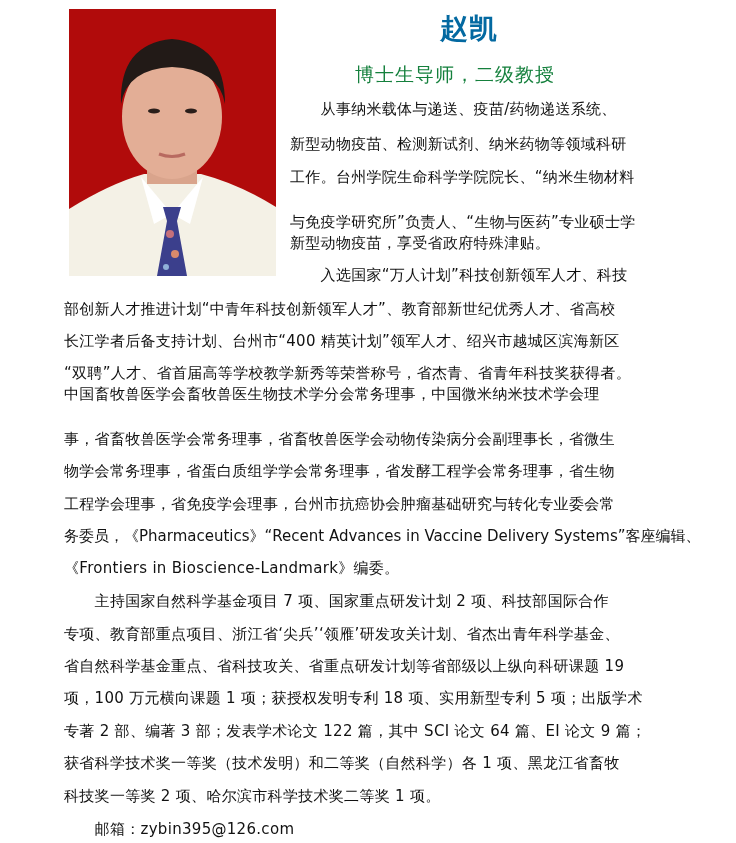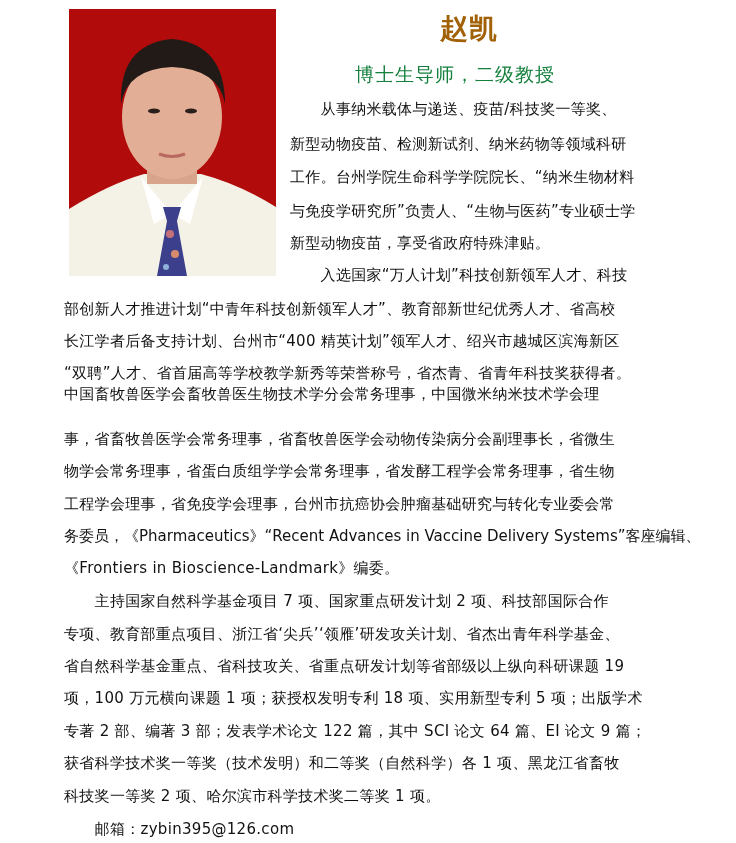--- a/index.html
+++ b/index.html
@@ -1,21 +1,21 @@
 <!DOCTYPE html>
 <html><head>
 <meta charset="utf-8">
 <style>
   html, body { margin: 0; padding: 0; background: #ffffff; }
   body { width: 736px; height: 843px; position: relative; overflow: hidden;
          font-family: "DejaVu Sans", "Liberation Serif", sans-serif; color: #111; }
   .photo { position: absolute; left: 69px; top: 9px; width: 207px; height: 267px;
            background: #b30c0c; overflow: hidden; }
   .name { position: absolute; left: 440px; top: 10px; font-size: 28px; font-weight: bold;
-          letter-spacing: 1px; color: #a16207; font-family: "DejaVu Serif", serif; }
+          letter-spacing: 1px; color: #0369a1; font-family: "DejaVu Serif", serif; }
   .title { position: absolute; left: 355px; top: 62px; font-size: 19px; color: #15803d;
            letter-spacing: 1px; font-family: Liberation Sans, sans-serif; }
   .line { position: absolute; font-size: 15px; line-height: 18px; white-space: nowrap;
           letter-spacing: 0.3px; }
   .line.r { left: 290px; }
   .line.f { left: 64px; }
 </style>
 </head>
 <body>
 
@@ -42,24 +42,24 @@
     <ellipse cx="85" cy="102" rx="6" ry="2.5" fill="#2a1e1a"></ellipse>
     <ellipse cx="122" cy="102" rx="6" ry="2.5" fill="#2a1e1a"></ellipse>
 
     <path d="M90 145 Q103 150 116 145" stroke="#b86a60" stroke-width="3" fill="none"></path>
   </svg>
 </div>
 
 <div class="name">赵凯</div>
 <div class="title">博士生导师，二级教授</div>
 
-<div class="line r" style="top:100px">　　从事纳米载体与递送、疫苗/科技奖一等奖、</div>
+<div class="line r" style="top:100px">　　从事纳米载体与递送、疫苗/药物递送系统、</div>
 <div class="line r" style="top:135px">新型动物疫苗、检测新试剂、纳米药物等领域科研</div>
 <div class="line r" style="top:168px">工作。台州学院生命科学学院院长、“纳米生物材料</div>
-<div class="line r" style="top:202px">与免疫学研究所”负责人、“生物与医药”专业硕士学</div>
+<div class="line r" style="top:213px">与免疫学研究所”负责人、“生物与医药”专业硕士学</div>
 <div class="line r" style="top:234px">新型动物疫苗，享受省政府特殊津贴。</div>
 
 <div class="line f" style="top:266px; left:290px">　　入选国家“万人计划”科技创新领军人才、科技</div>
 <div class="line f" style="top:300px">部创新人才推进计划“中青年科技创新领军人才”、教育部新世纪优秀人才、省高校</div>
 <div class="line f" style="top:332px">长江学者后备支持计划、台州市“400 精英计划”领军人才、绍兴市越城区滨海新区</div>
 <div class="line f" style="top:364px">“双聘”人才、省首届高等学校教学新秀等荣誉称号，省杰青、省青年科技奖获得者。</div>
 <div class="line f" style="top:385px">中国畜牧兽医学会畜牧兽医生物技术学分会常务理事，中国微米纳米技术学会理</div>
 <div class="line f" style="top:430px">事，省畜牧兽医学会常务理事，省畜牧兽医学会动物传染病分会副理事长，省微生</div>
 <div class="line f" style="top:462px">物学会常务理事，省蛋白质组学学会常务理事，省发酵工程学会常务理事，省生物</div>
 <div class="line f" style="top:495px">工程学会理事，省免疫学会理事，台州市抗癌协会肿瘤基础研究与转化专业委会常</div>

